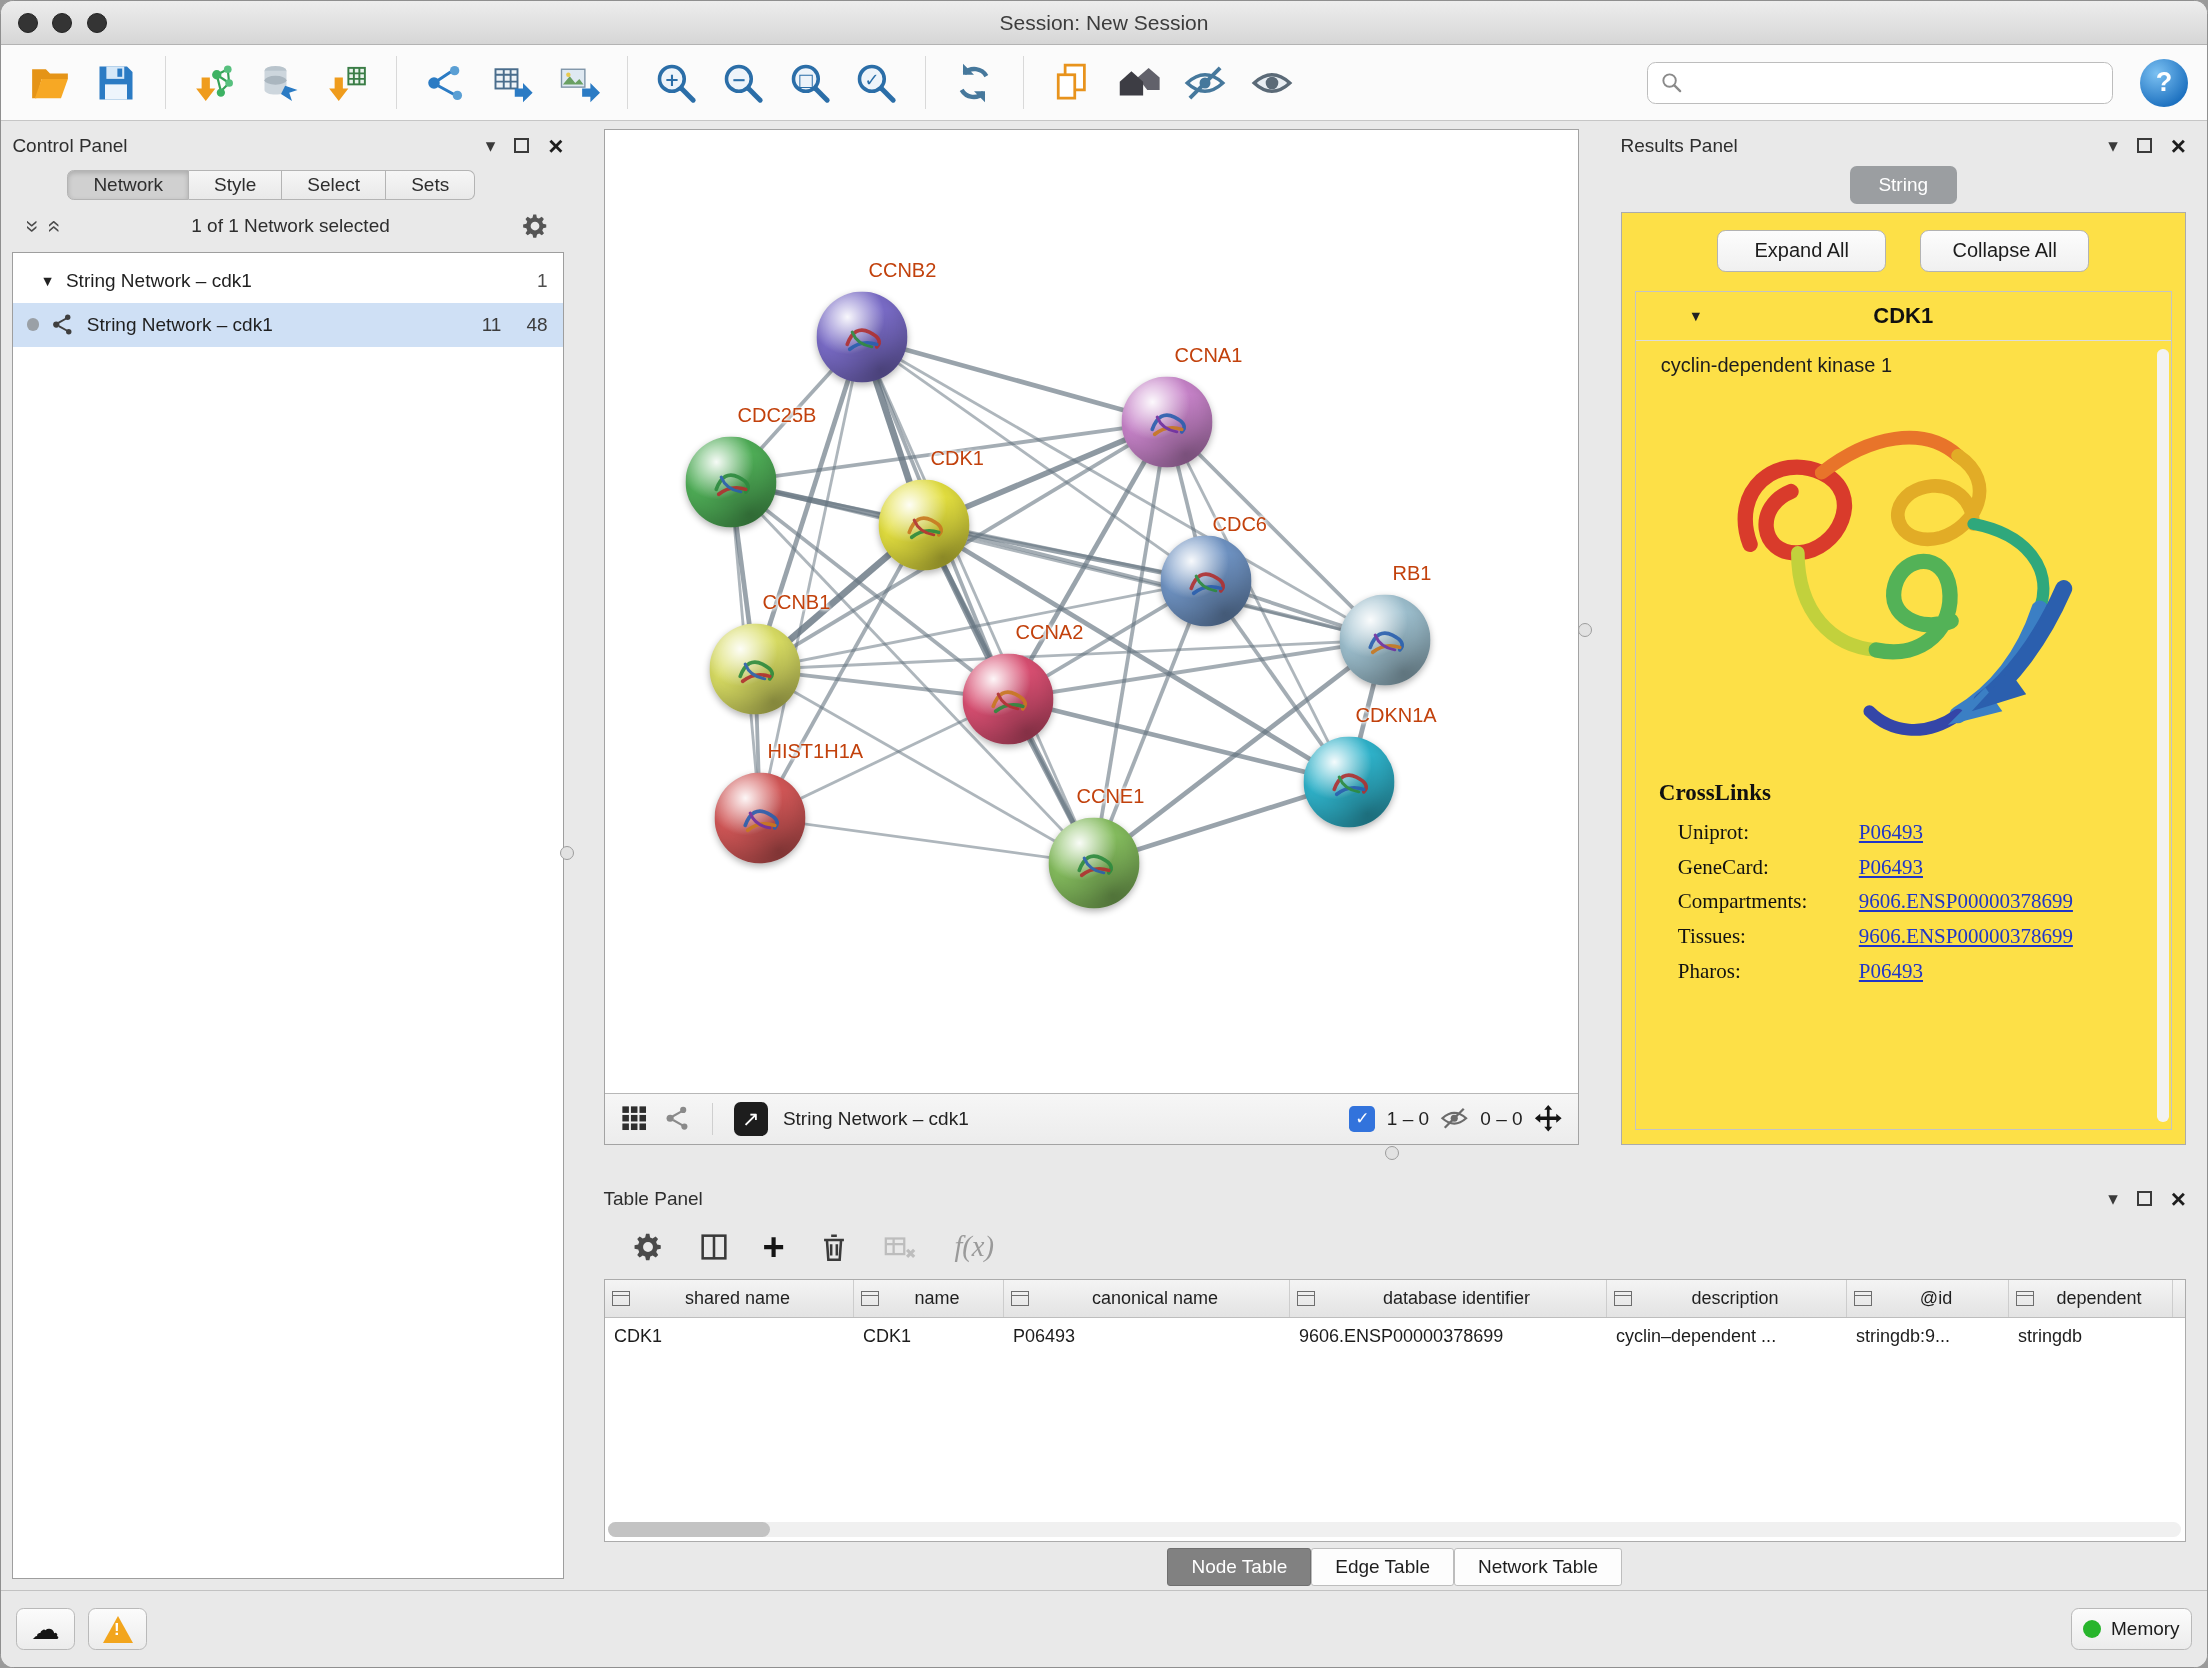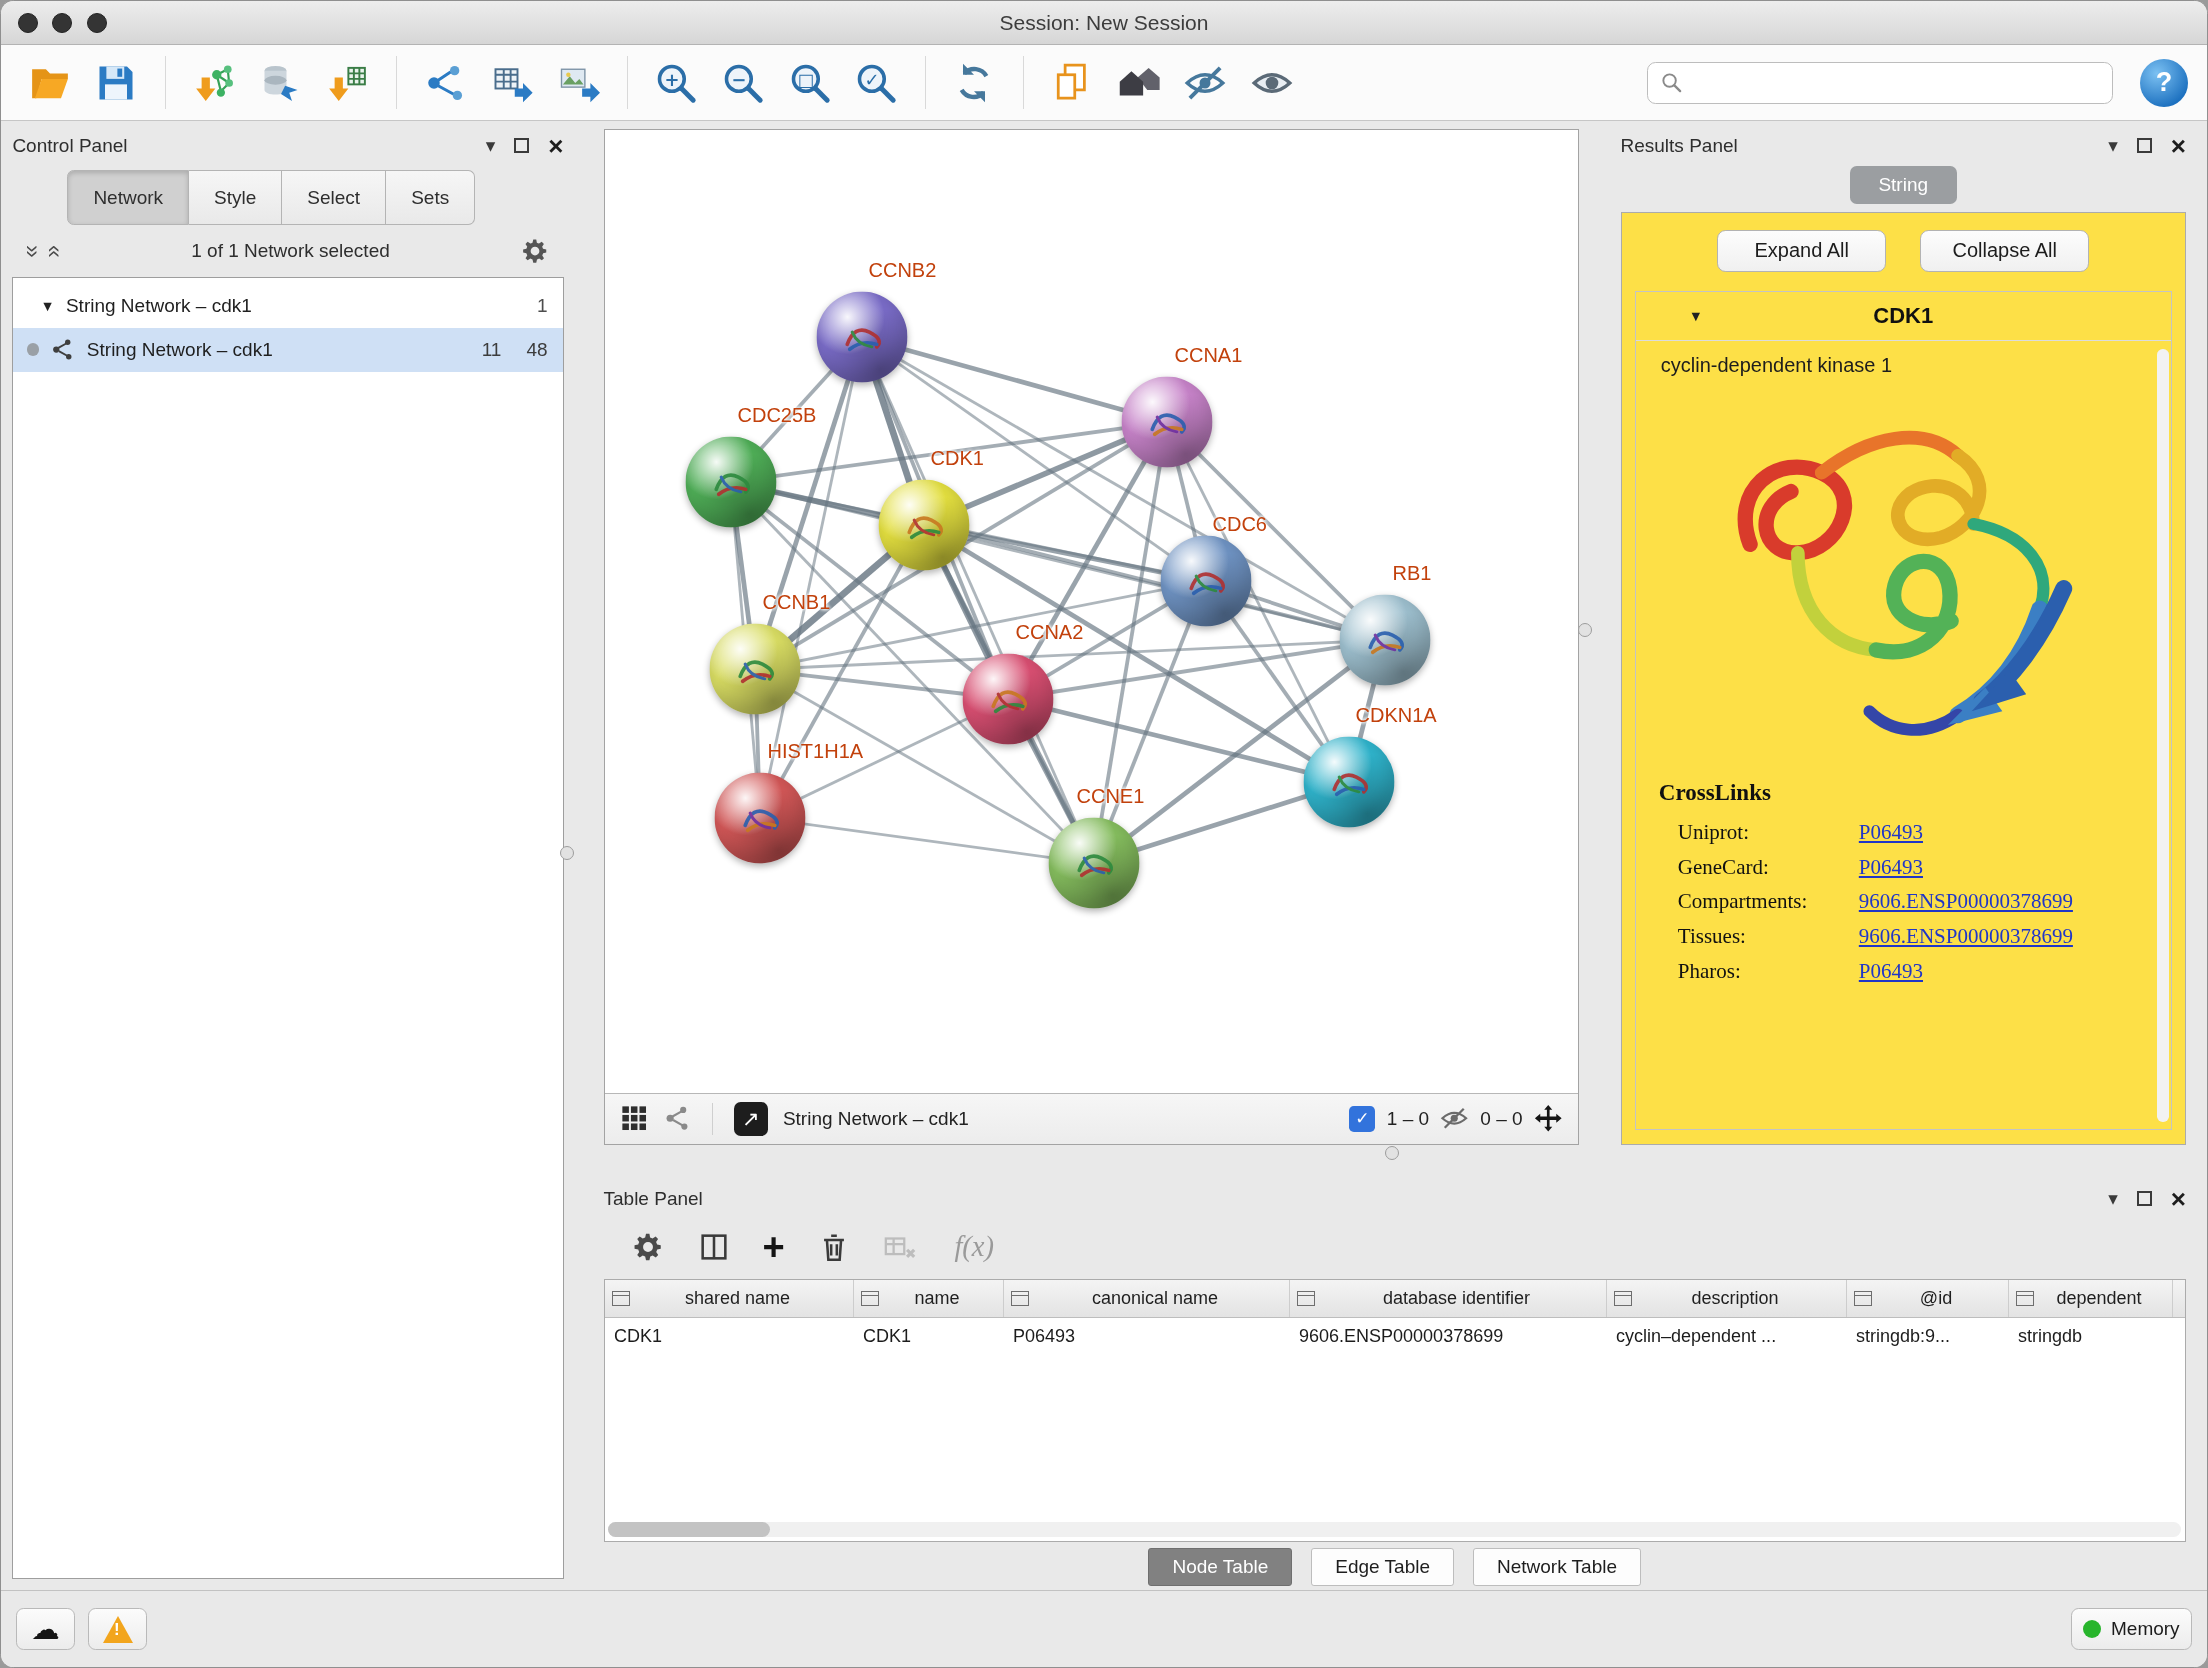--- a/index.html
+++ b/index.html
@@ -40,21 +40,21 @@
   .ph .ph-icons { margin-left:auto; display:flex; align-items:center; gap:19px; }
   .g-caret { font-size:19px; color:#3a3a3a; line-height:1; }
   .g-caret::before { content:"▾"; }
   .g-float { width:15px; height:15px; border:2.4px solid #3a3a3a; display:inline-block; }
   .g-close { font-size:26px; font-weight:bold; color:#1d1d1d; line-height:1; }
   .g-close::before { content:"×"; }
 
   
   .control-panel { width:552px; height:1450px; display:flex; flex-direction:column; }
   .cp-tabs { display:flex; margin:7.6px 0 1.9px 55px; }
-  .cp-tab { padding:11px 25px; height:55px; display:flex; align-items:center; font-size:19px; color:#2e2e2e;
+  .cp-tab { padding:11px 25px; height:30px; display:flex; align-items:center; font-size:19px; color:#2e2e2e;
     background:linear-gradient(#f6f6f6,#e9e9e9); border:1px solid #b4b4b4; border-left:none; }
   .cp-tab:first-child { border-left:1px solid #b4b4b4; border-radius:6.7px 0 0 6.7px; }
   .cp-tab:last-child { border-radius:0 6.7px 6.7px 0; }
   .cp-tab.sel { background:#d0d0d0; box-shadow:inset 0 1.9px 4.8px rgba(0,0,0,.18); }
   .cp-status { height:48px; display:flex; align-items:center; padding:0 13.3px; gap:9.5px; }
   .chev { font-size:23px; color:#4a4a4a; display:inline-block; transform:rotate(90deg); line-height:1; }
   .cp-status .status-text { flex:1; text-align:center; font-size:19px; color:#2e2e2e; }
   .gear-ico svg { width:30px; height:30px; display:block; }
   .tree { flex:1; background:#fff; border:1px solid #9e9e9e; margin-top:1.9px; padding-top:5.7px; }
   .tree-row { height:44px; display:flex; align-items:center; font-size:19px; color:#1f1f1f; }
@@ -123,21 +123,21 @@
   .thead { display:flex; height:38px; background:linear-gradient(#f4f4f4,#e3e3e3); border-bottom:1px solid #bdbdbd; }
   .th { display:flex; align-items:center; gap:0; padding:0 7.6px; border-right:1px solid #cdcdcd;
     font-size:18px; color:#1f1f1f; flex:0 0 auto; }
   .th .th-label { flex:1; text-align:center; overflow:hidden; white-space:nowrap; }
   .sort-ico { width:18px; height:15px; flex:0 0 auto; border:1.9px solid #6e6e6e; position:relative; }
   .sort-ico::after { content:""; position:absolute; left:0; right:0; top:3.8px; border-top:1.9px solid #6e6e6e; }
   .tr { display:flex; height:38px; align-items:center; }
   .td { padding:0 9.5px; font-size:18px; color:#1c1c1c; overflow:hidden; white-space:nowrap; flex:0 0 auto; }
   .hscroll { position:absolute; left:3.8px; right:3.8px; bottom:3.8px; height:15px; background:#f0f0f0; border-radius:7.6px; }
   .hscroll .thumb { width:162px; height:15px; background:#c3c3c3; border-radius:7.6px; }
-  .tp-tabs { height:51px; display:flex; align-items:center; justify-content:center; gap:19px; }
+  .tp-tabs { height:51px; display:flex; align-items:center; justify-content:center; gap:0; }
   .tp-tab { height:38px; padding:0 23px; display:flex; align-items:center; font-size:19px; color:#1e1e1e;
     background:#fdfdfd; border:1px solid #bdbdbd; border-radius:2.9px; }
   .tp-tab.sel { background:#818181; color:#fff; border-color:#6f6f6f; }
 
   
   .split-dot { position:absolute; width:14.3px; height:14.3px; border-radius:50%; background:#e2e2e2; border:1px solid #9d9d9d; }
 
   
   .statusbar { position:absolute; left:0; right:0; bottom:0; height:77px; background:#e9e9e9;
     border-top:1px solid #c2c2c2; display:flex; align-items:center; padding:0 15px; gap:13.3px; }

